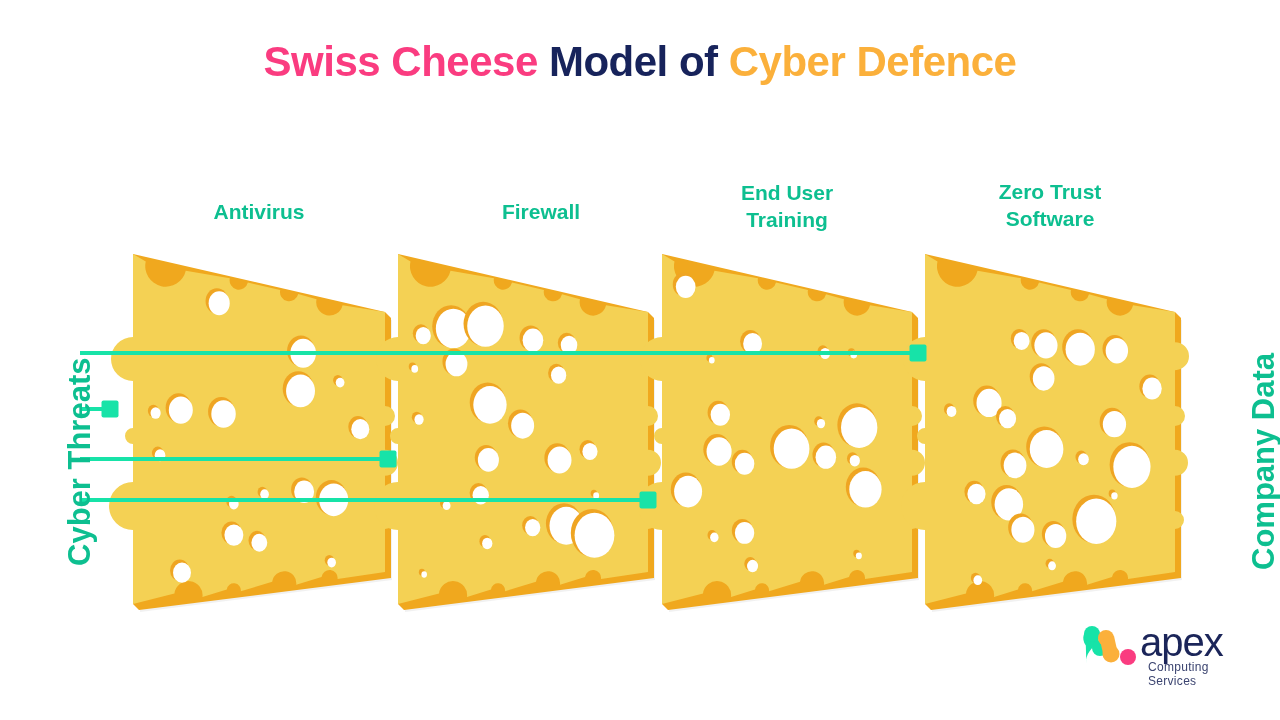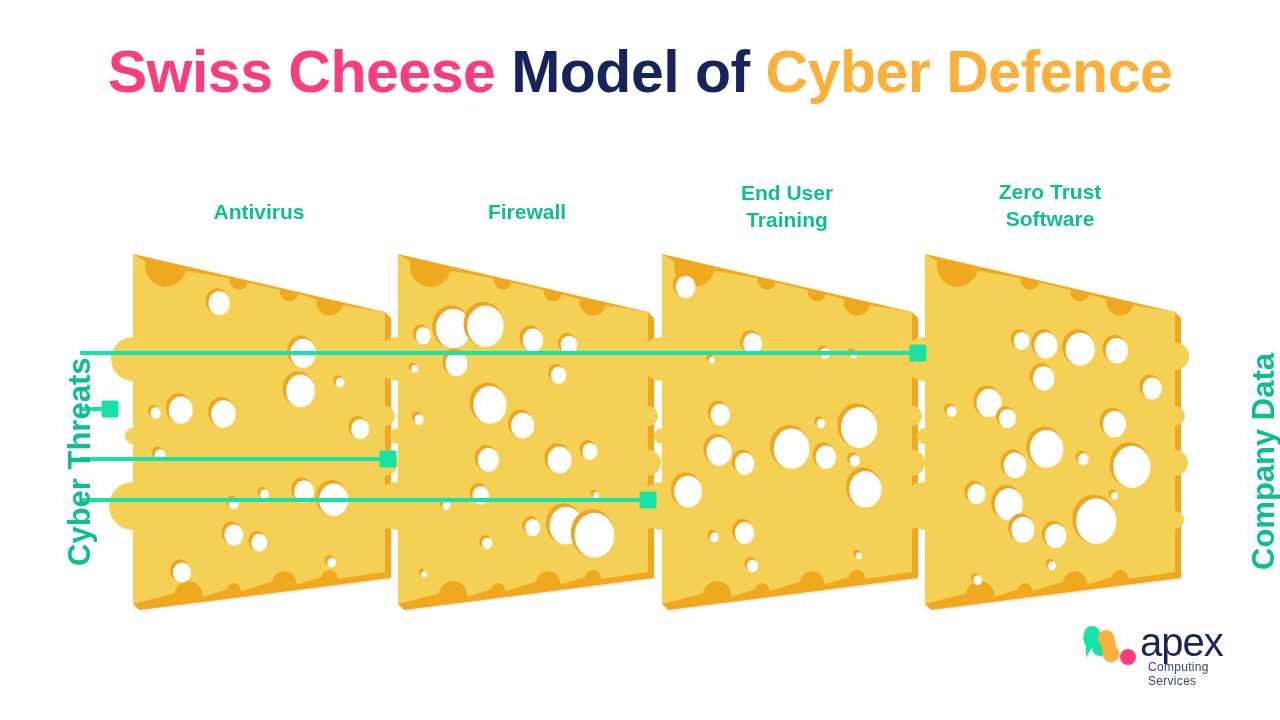--- a/index.html
+++ b/index.html
@@ -6,21 +6,21 @@
   body{
     width:1280px;height:720px;background:#ffffff;
     font-family:"Liberation Sans",sans-serif;
     overflow:hidden;position:relative;
   }
   #stage{position:absolute;inset:0;}
 
   
   #title{
     position:absolute;left:0;top:38px;width:1280px;
-    text-align:center;font-size:59px;font-weight:bold;
+    text-align:center;font-size:42px;font-weight:bold;
     letter-spacing:-0.5px;white-space:nowrap;
   }
   #title span{display:inline;}
   .t-pink{color:#FA3C80;}
   .t-navy{color:#17235B;}
   .t-amber{color:#FBB03B;}
 
   
   .col-label{
     position:absolute;text-align:center;
@@ -235,21 +235,21 @@
         <ellipse cx="1096.2490630478333" cy="521.2130883963033" rx="20.093082943072076" ry="22.685738806694282" fill="#FFFFFF"></ellipse>
         <ellipse cx="975.4853595501211" cy="577.912926183228" rx="4.6614395279902965" ry="5.220812271349133" fill="#EFA522"></ellipse>
         <ellipse cx="977.785359550121" cy="580.212926183228" rx="4.335138761030976" ry="4.894511504389811" fill="#FFFFFF"></ellipse>
         <ellipse cx="1049.748179397579" cy="563.470617993594" rx="4.20189872989431" ry="4.706126577481628" fill="#EFA522"></ellipse>
         <ellipse cx="1052.048179397579" cy="565.770617993594" rx="3.9077658188017086" ry="4.411993666389026" fill="#FFFFFF"></ellipse>
       </g>
     </svg>
 
   <div id="labels">
       <div class="col-label" style="left: 133px; width: 252px; top: 199px; text-align: center;">Antivirus</div>
-      <div class="col-label" style="left: 402px; width: 250px; top: 199px; text-align: center;">Firewall</div>
+      <div class="col-label" style="left: 416px; width: 250px; top: 199px; text-align: center;">Firewall</div>
       <div class="col-label" style="left: 662px; width: 250px; top: 180px;">End User
 Training</div>
       <div class="col-label" style="left: 925px; width: 250px; top: 179px;">Zero Trust
 Software</div>
     </div>
 
   <svg id="lines" width="1280" height="720">
       <g>
         <line x1="80" y1="353" x2="918" y2="353" stroke="#17E3A8" stroke-width="4"></line>
         <rect x="909.5" y="344.5" width="17" height="17" fill="#17E3A8" rx="2"></rect>

